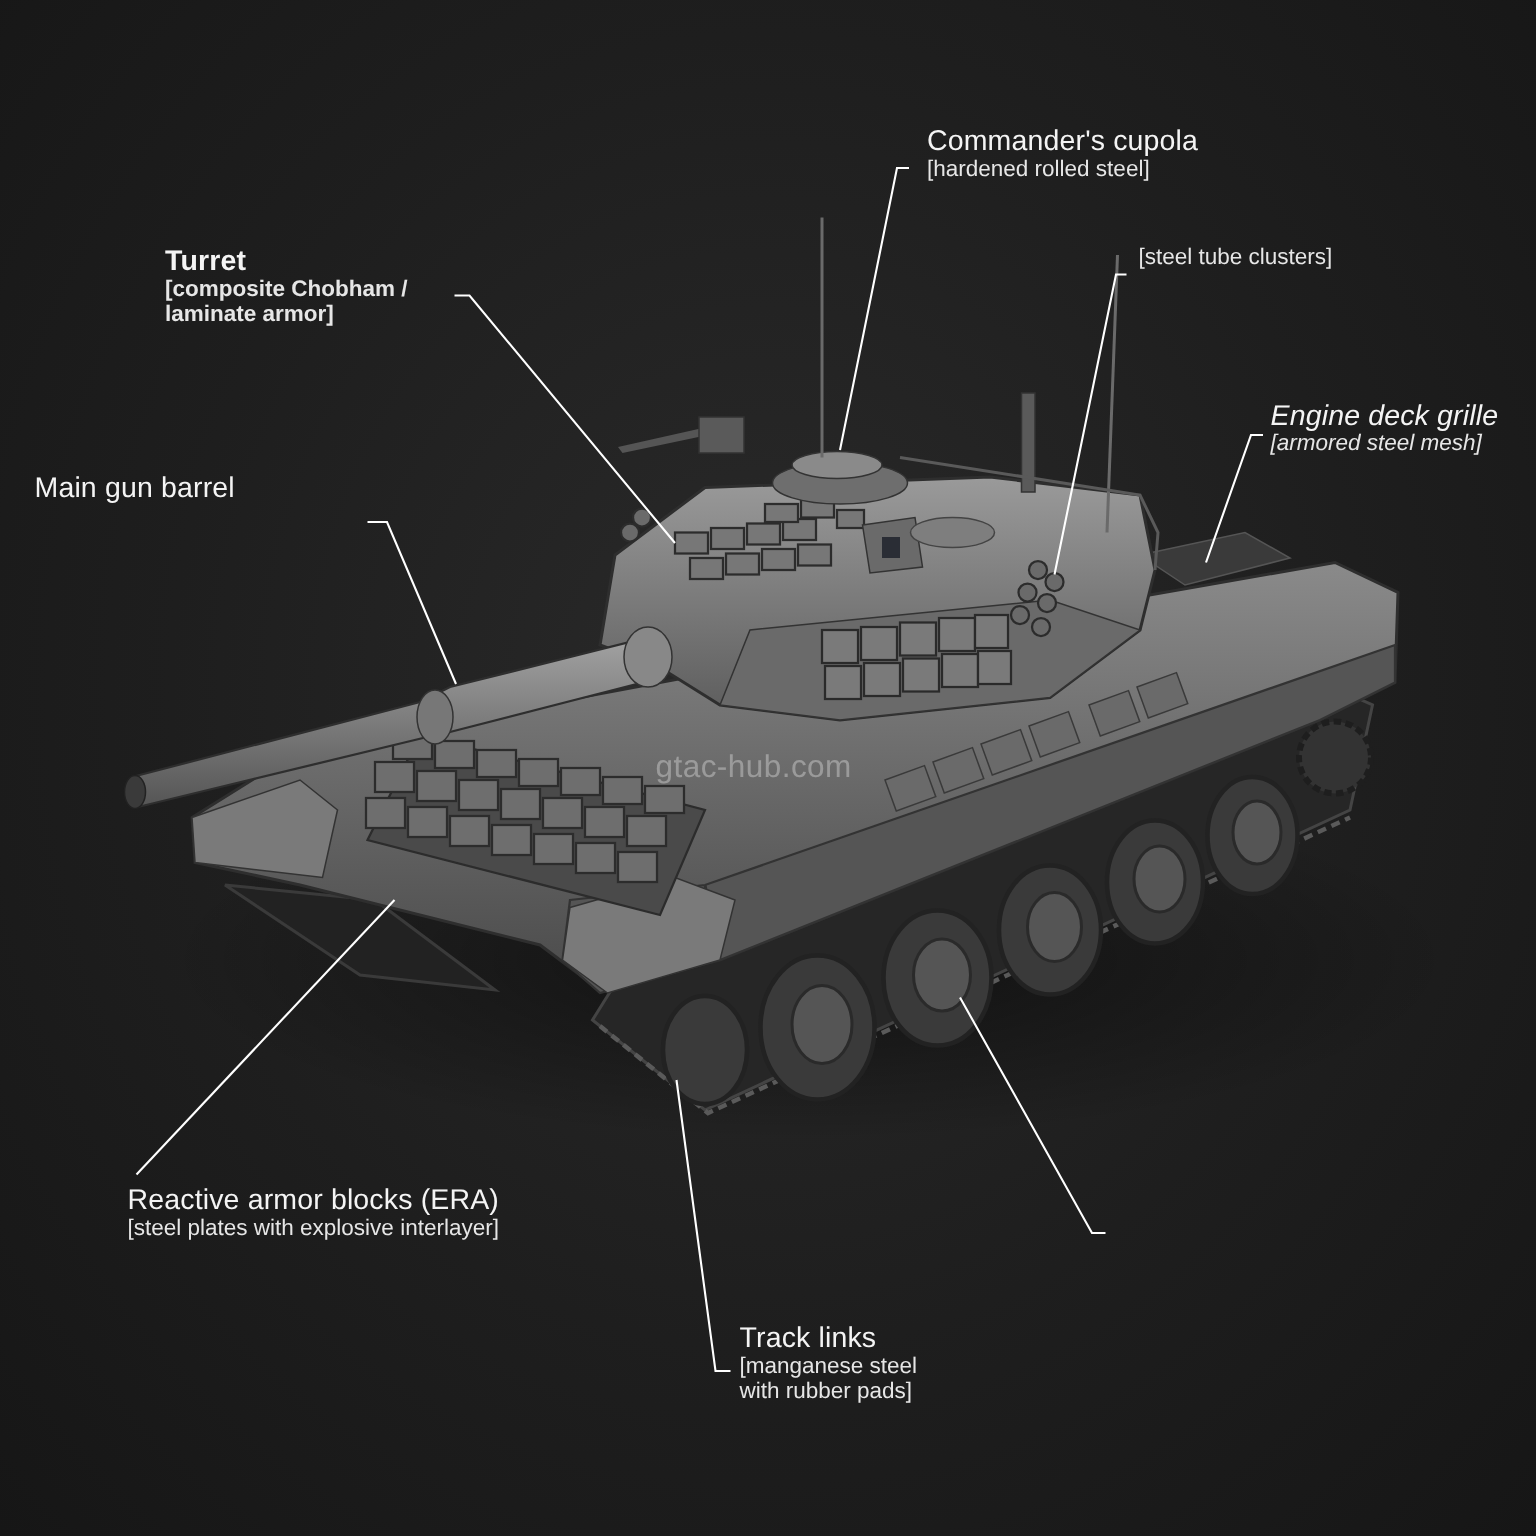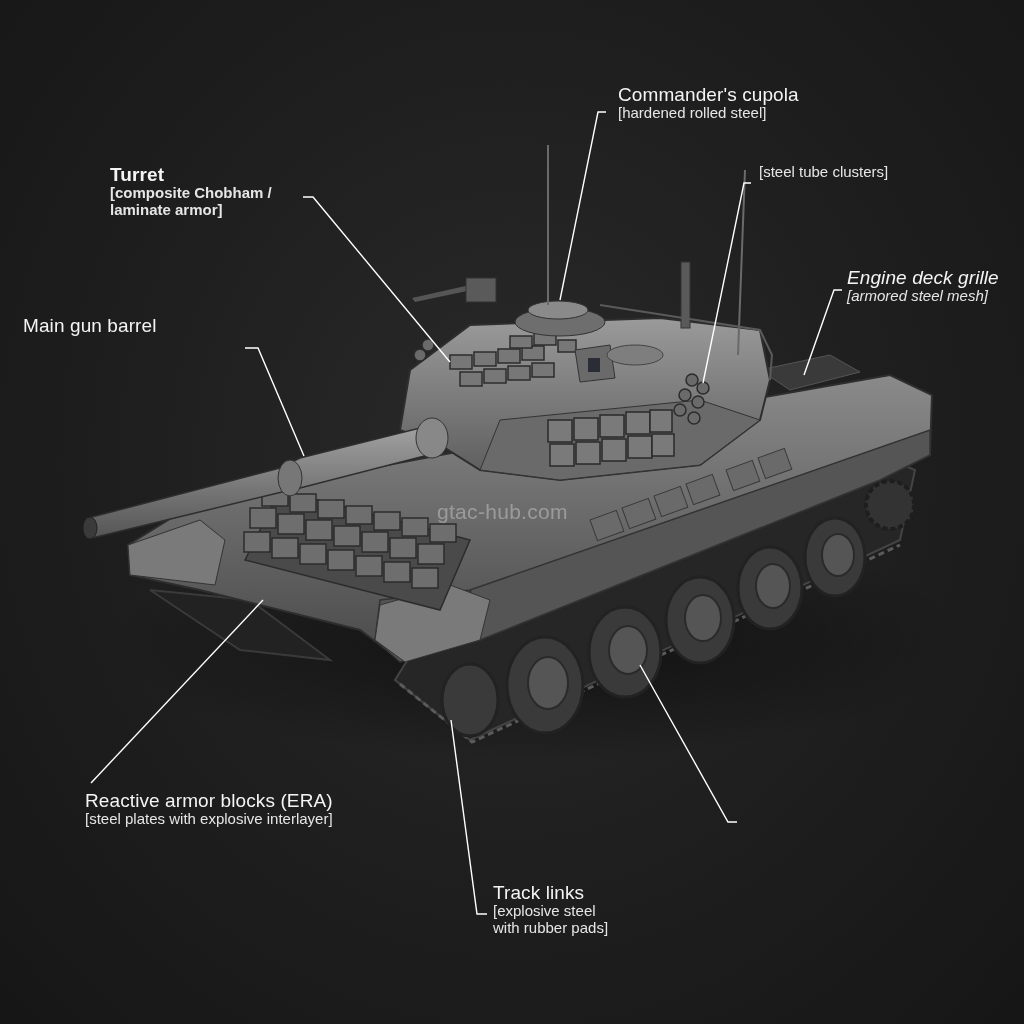--- a/index.html
+++ b/index.html
@@ -224,17 +224,17 @@
   </div>
 
   <div class="label" style="left:45px; top:790px;margin-left:40px;">
     <span class="title">Reactive armor blocks (ERA)</span>
     <span class="sub">[steel plates with explosive interlayer]</span>
   </div>
 
 
   <div class="label" style="left:493px; top:882px;">
     <span class="title">Track links</span>
-    <span class="sub">[explosive steel
+    <span class="sub">[manganese steel
 with rubber pads]</span>
   </div>
 
 </div>
 
 </body></html>

